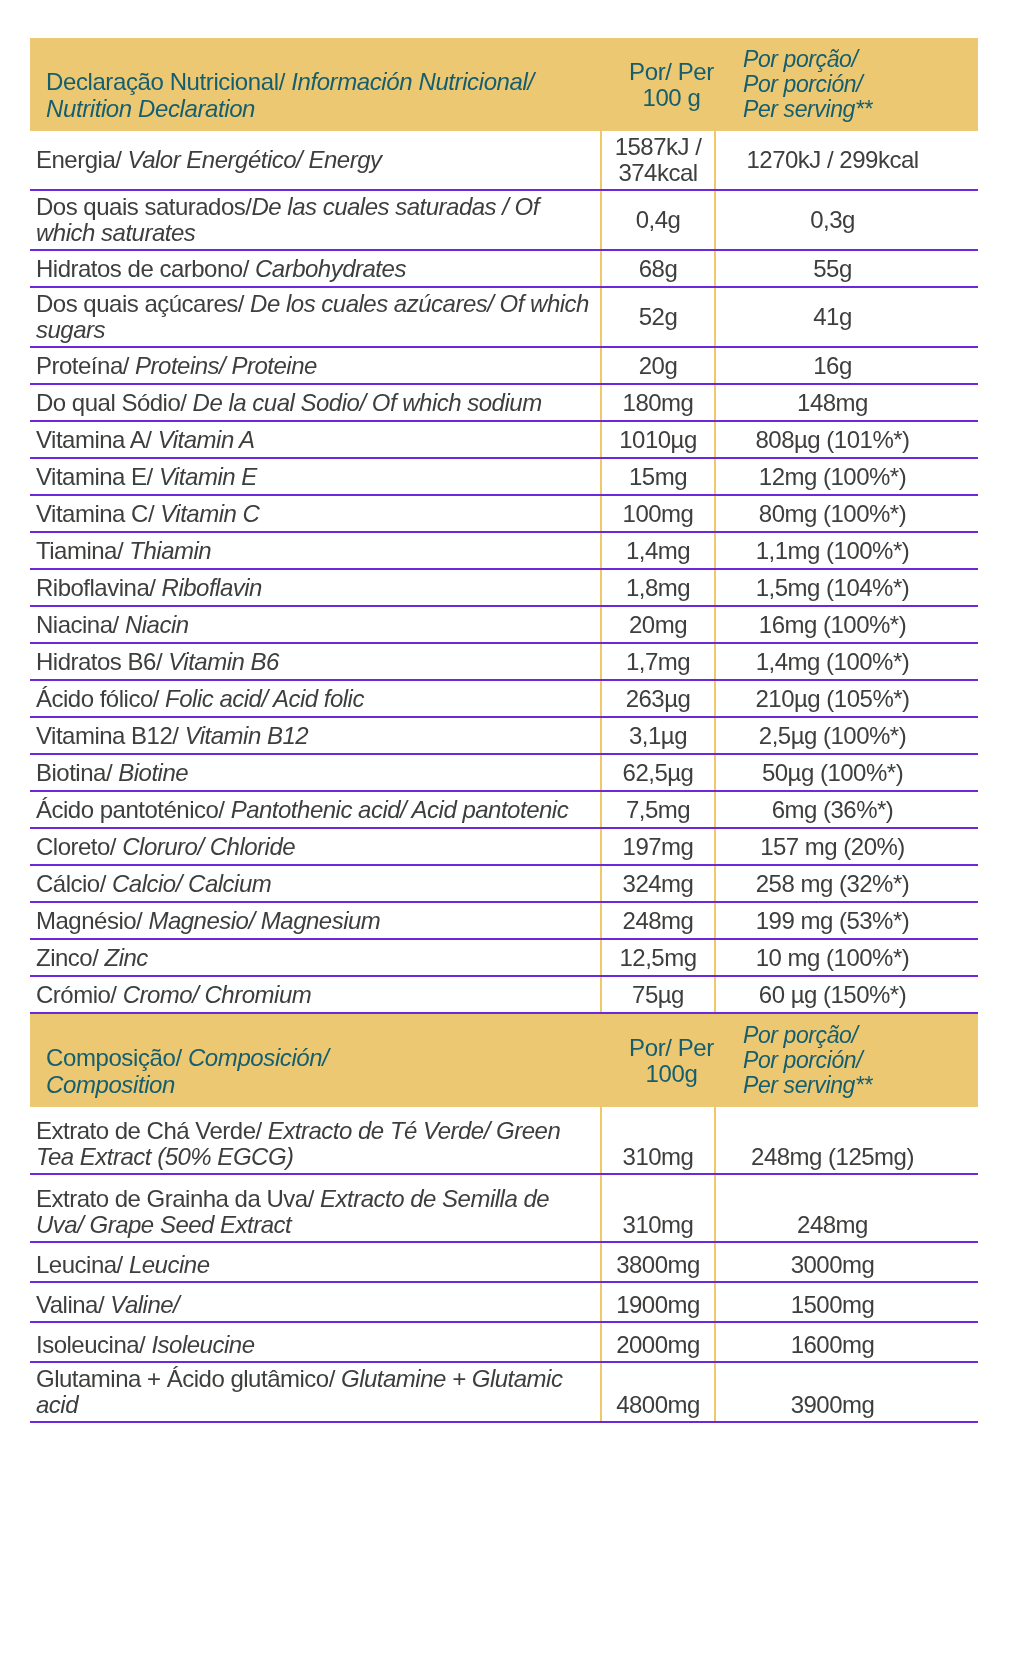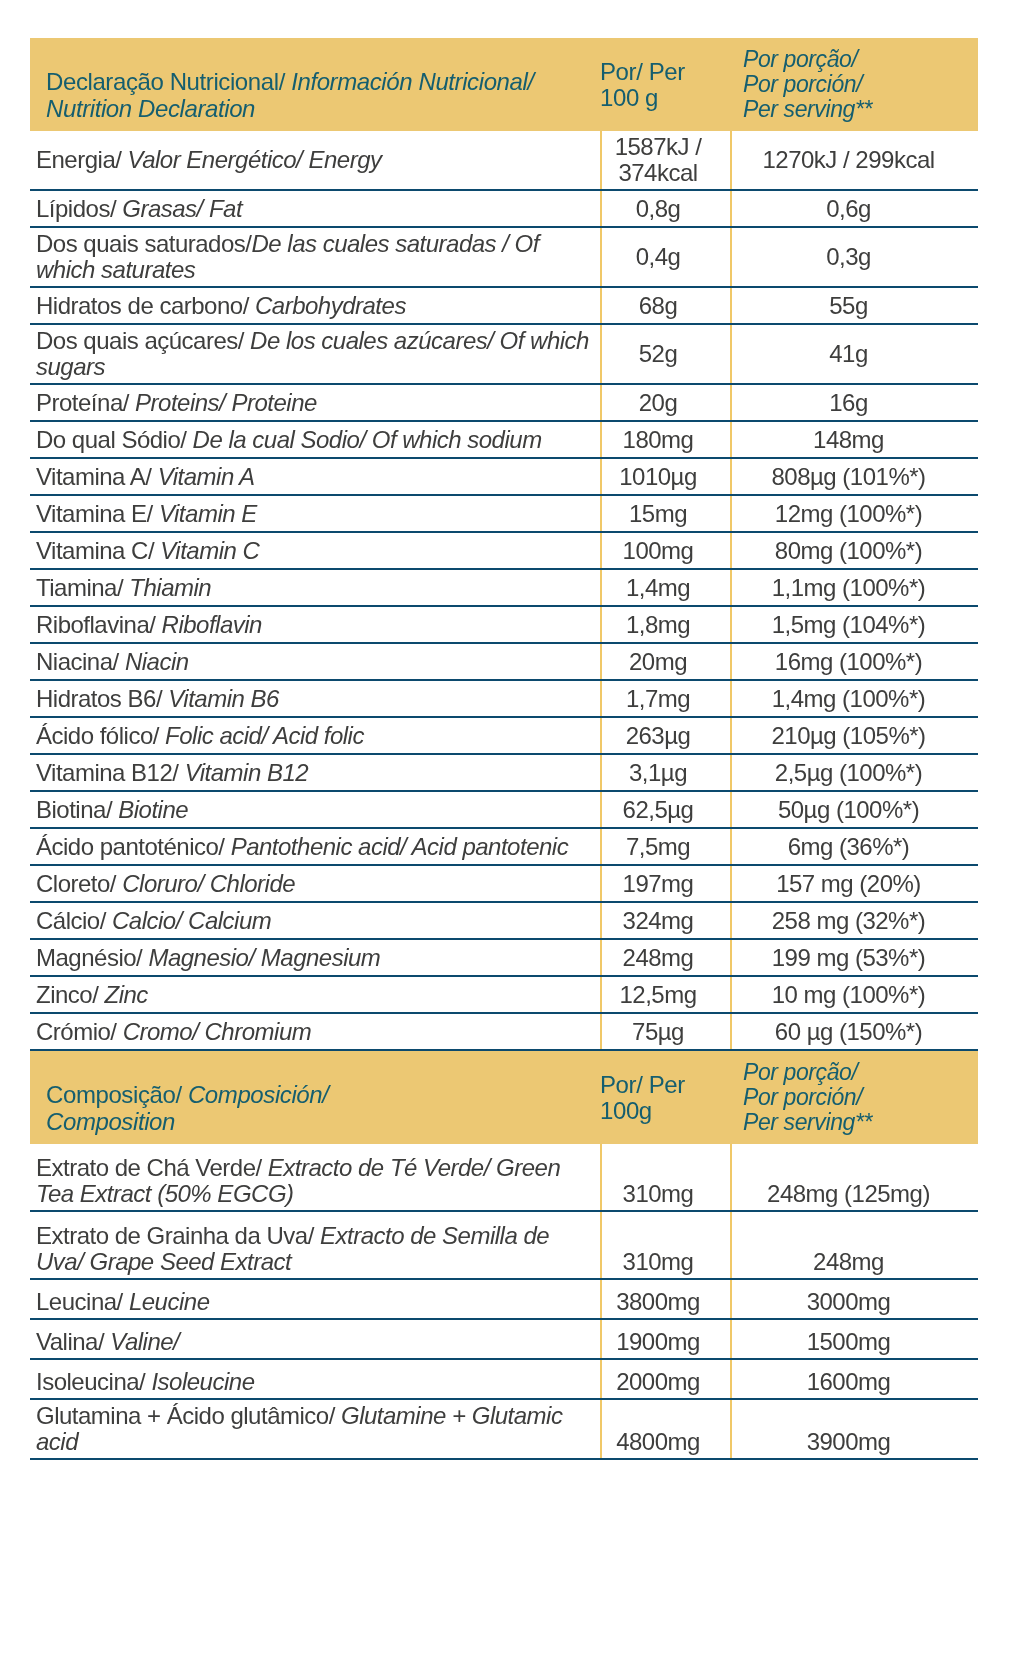--- a/index.html
+++ b/index.html
@@ -18,38 +18,38 @@
     display:flex; background:#ecc873; color:#155e6f;
     min-height:93px; align-items:center;
   }
   .sec-header .hc1 {
     width:570px; padding:8px 6px 8px 16px;
     font-size:24px; line-height:27px; letter-spacing:-0.4px;
     white-space:pre-line;
     margin-top:20px;
   }
   .sec-header .hc2 {
-    width:143px; 
+    width:143px; text-align:center;
     font-size:24px; line-height:26px; letter-spacing:-0.4px;
   }
   .sec-header .hc3 {
     width:235px; text-align:left;
     font-size:23px; line-height:25px; letter-spacing:-0.4px;
   }
   
   .row {
-    display:flex; border-bottom:2px solid #0c4a6e; align-items:stretch;
+    display:flex; border-bottom:2px solid #6d28d9; align-items:stretch;
   }
   .row .cell {
     display:flex; align-items:center; min-height:35px;
     font-size:24px; line-height:26px; letter-spacing:-0.5px;
   }
   .row .c1 { width:570px; padding:3px 8px 3px 6px; text-align:left; }
   .row .c2 { width:114px; border-left:2px solid #f0c868; justify-content:center; text-align:center; padding:3px 2px; }
-  .row .c3 { width:235px; border-left:2px solid #f0c868; justify-content:center; text-align:center; padding:3px 4px;margin-left:16px; }
+  .row .c3 { width:235px; border-left:2px solid #f0c868; justify-content:center; text-align:center; padding:3px 4px; }
   .comp .row .cell { min-height:38px;align-items:flex-end; }
   .comp .row.tall .cell { min-height:66px; }
   .it { font-style:italic; }
 </style>
 </head>
 <body>
 
 <div class="table">
 
   <div class="sec-header">
@@ -72,31 +72,20 @@
         </div>
     <div class="cell c2">
           <span>1587kJ / 374kcal</span>
         </div>
     <div class="cell c3">
           <span>1270kJ / 299kcal</span>
         </div>
   </div>
       <div class="row">
     <div class="cell c1">
-          <span><span class="pt">Lípidos/</span><span class="it"> Grasas/ Fat</span></span>
-        </div>
-    <div class="cell c2">
-          <span>0,8g</span>
-        </div>
-    <div class="cell c3">
-          <span>0,6g</span>
-        </div>
-  </div>
-      <div class="row">
-    <div class="cell c1">
           <span><span class="pt">Dos quais saturados/</span><span class="it">De las cuales saturadas / Of which saturates</span></span>
         </div>
     <div class="cell c2">
           <span>0,4g</span>
         </div>
     <div class="cell c3">
           <span>0,3g</span>
         </div>
   </div>
       <div class="row">

